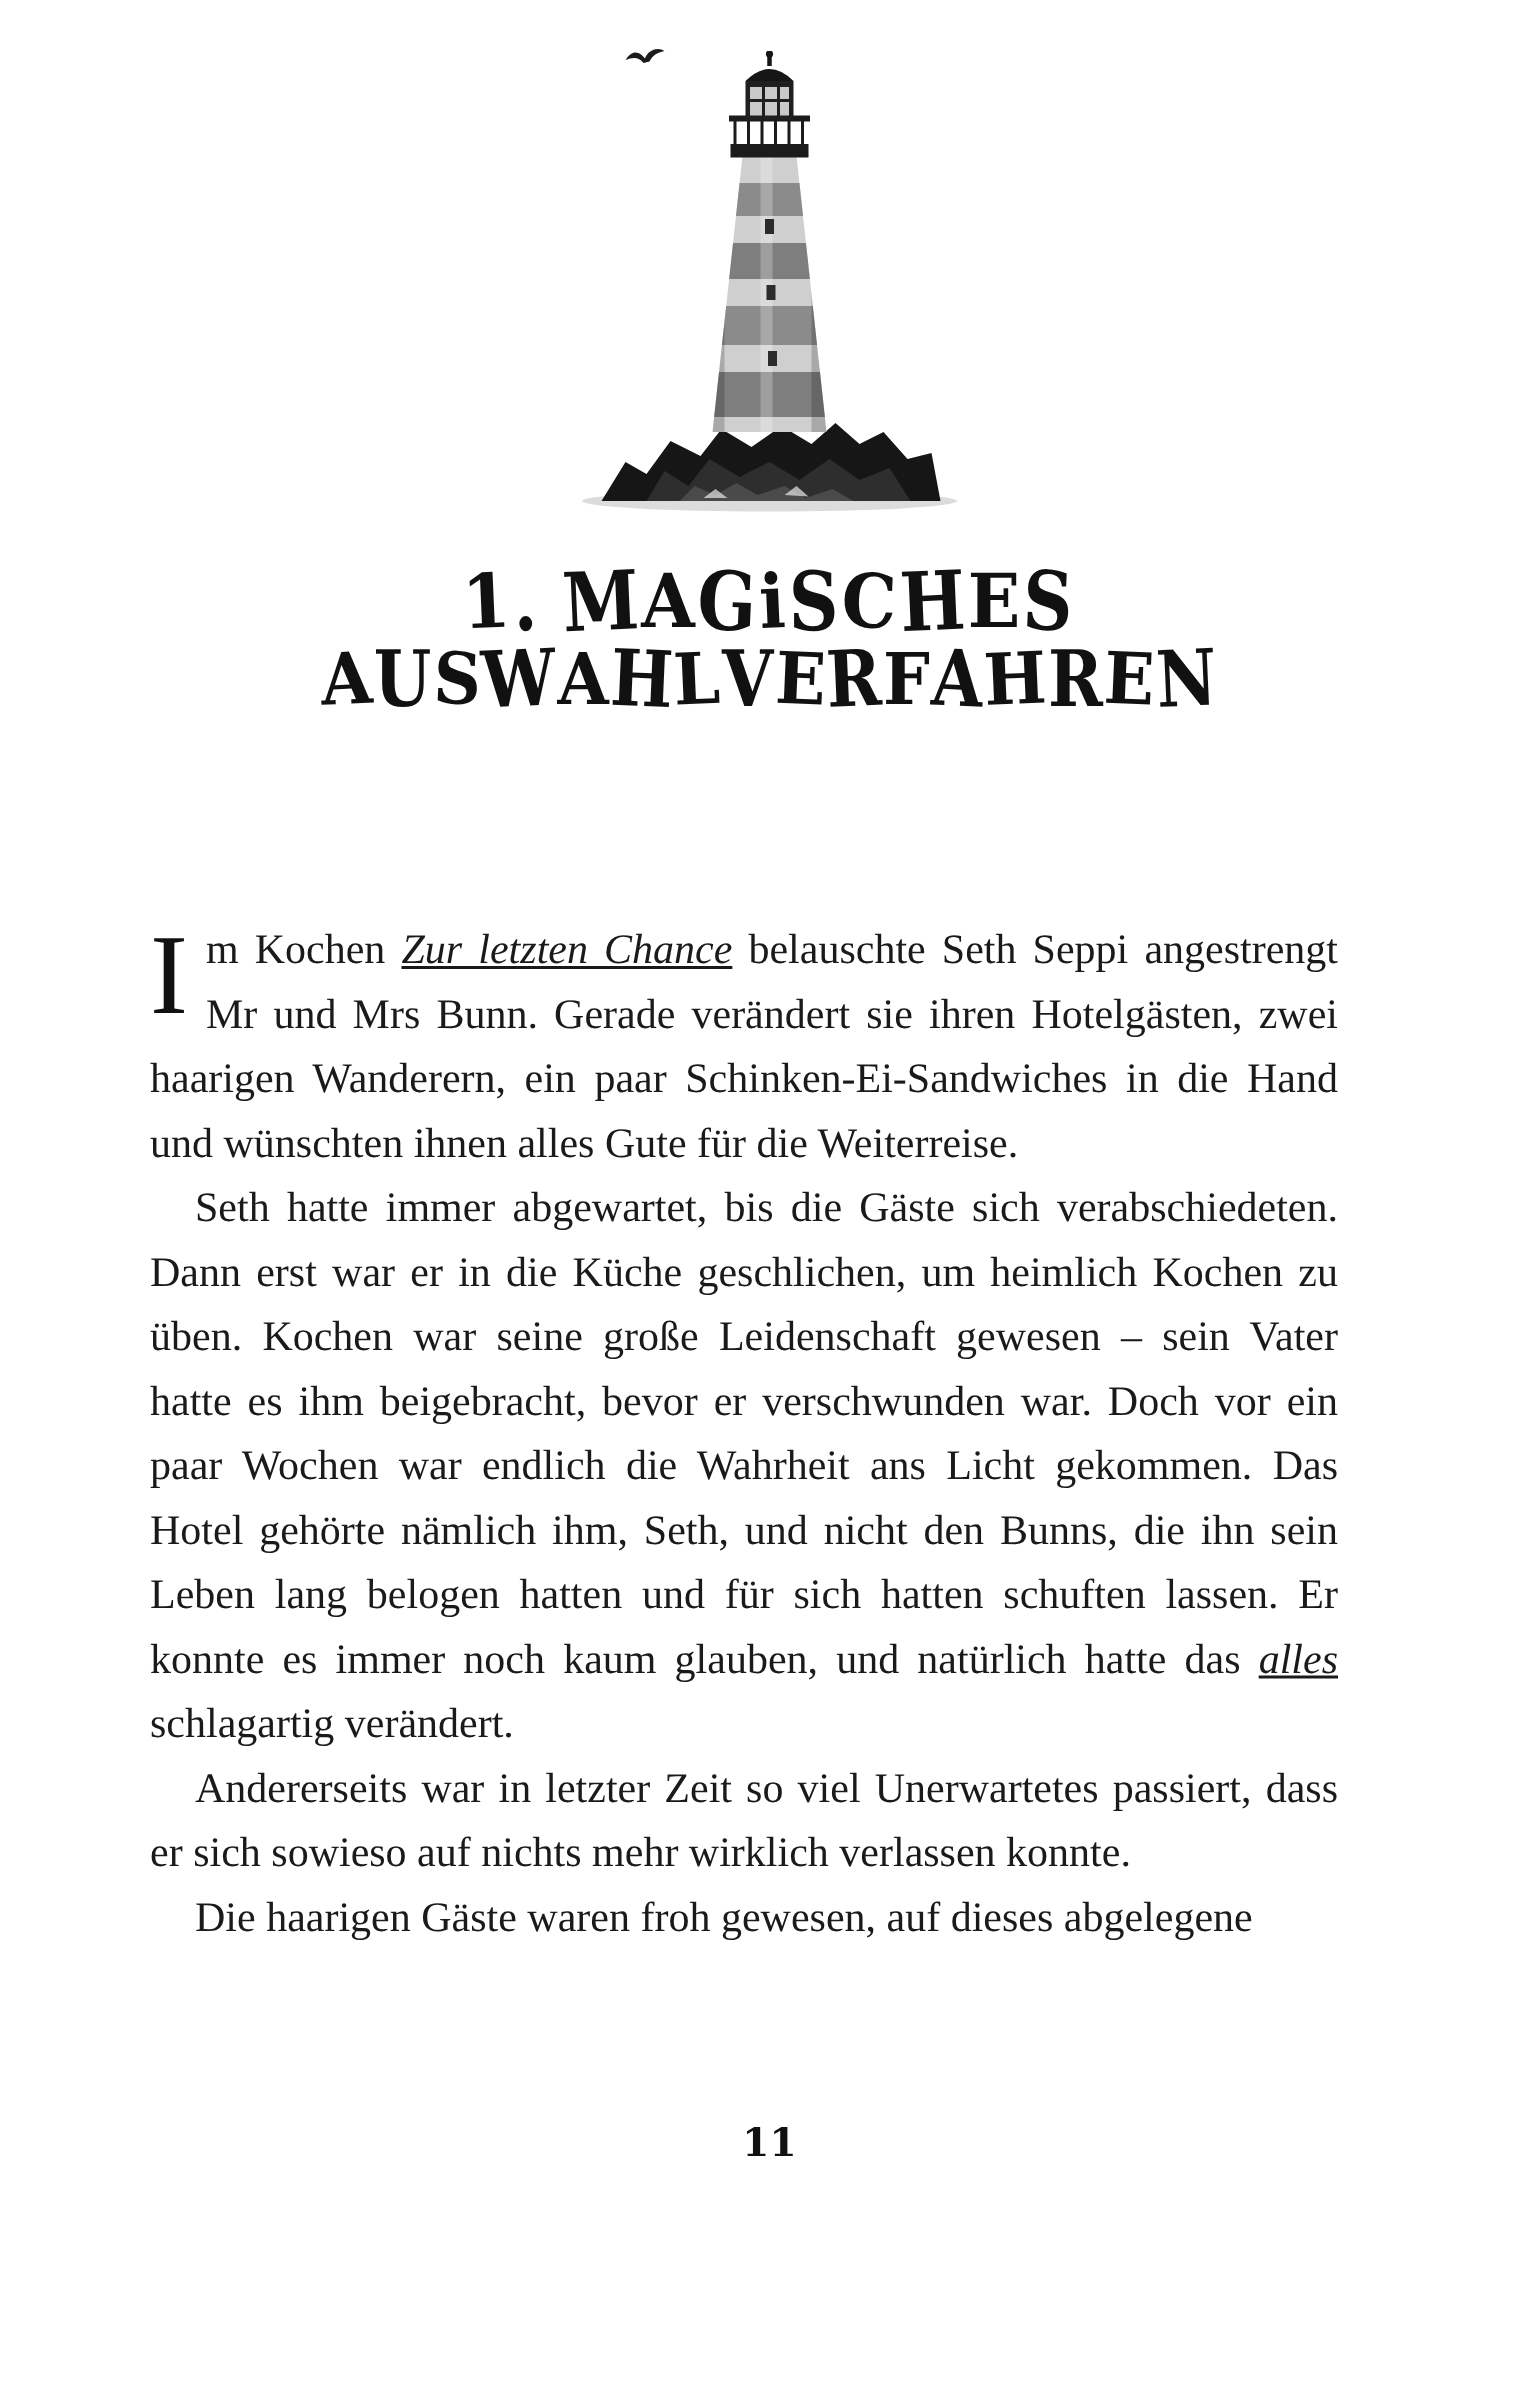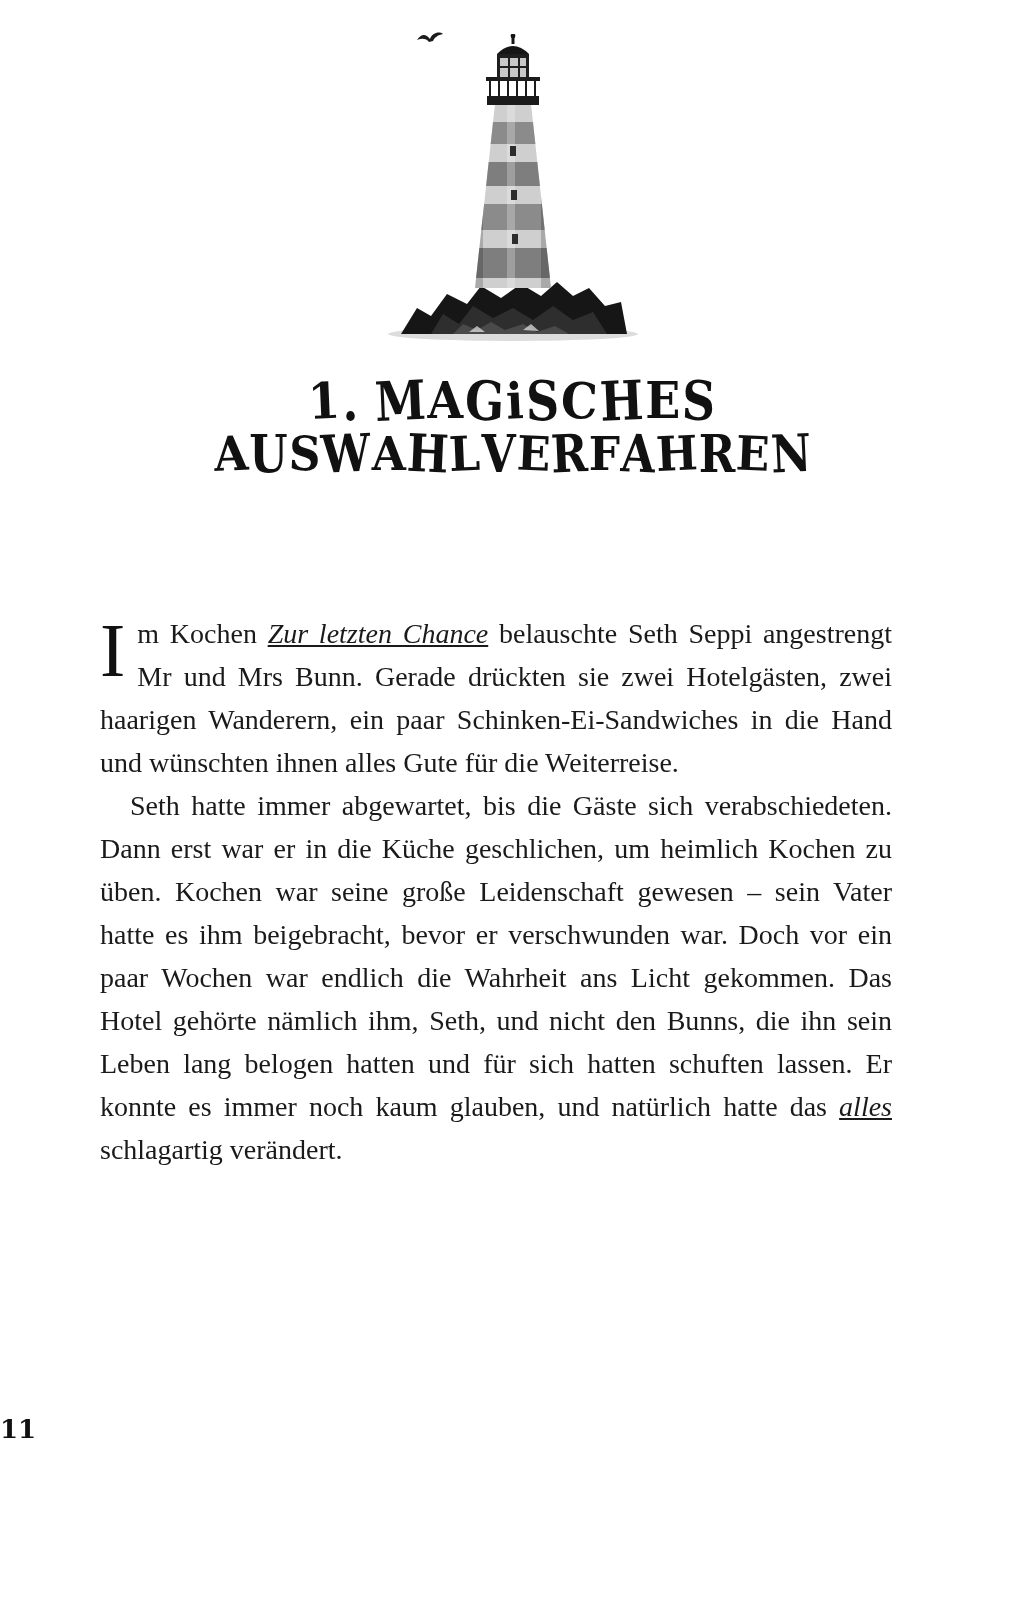--- a/index.html
+++ b/index.html
@@ -70,21 +70,21 @@
     font-family: "Liberation Serif", serif;
     color: #111;
   }
   em { font-style: italic; text-decoration: underline; }
 
   
   .page-number {
     position: absolute;
     left: 0; right: 0;
     top: 1414px;
-    text-align: left;
+    text-align: center;
     font-size: 26px;
     font-weight: 700;
     font-family: "DejaVu Serif", serif;
     color: #111;
   }
 </style>
 </head>
 <body>
 
 <div class="page">
@@ -147,19 +147,21 @@
       <circle cx="140" cy="2" r="2.4" fill="#161616"></circle>
     </svg>
   </div>
 
   <div class="chapter-title">
     <div class="line1 wobbly"><span style="transform: rotate(-2.5deg) scaleY(1.08);">1</span><span style="transform: rotate(0deg) scaleY(1.18);">.</span><span style="width: 14px;"> </span><span style="transform: rotate(-2.5deg) scaleY(1.18);">M</span><span style="transform: rotate(0deg) scaleY(1.08);">A</span><span style="transform: rotate(2.5deg) scaleY(1.18);">G</span><span style="transform: rotate(-2.5deg) scaleY(1.08);">i</span><span style="transform: rotate(0deg) scaleY(1.18);">S</span><span style="transform: rotate(2.5deg) scaleY(1.08);">C</span><span style="transform: rotate(-2.5deg) scaleY(1.18);">H</span><span style="transform: rotate(0deg) scaleY(1.08);">E</span><span style="transform: rotate(2.5deg) scaleY(1.18);">S</span></div>
     <div class="line2 wobbly"><span style="transform: rotate(-2.5deg) scaleY(1.08);">A</span><span style="transform: rotate(0deg) scaleY(1.18);">U</span><span style="transform: rotate(2.5deg) scaleY(1.08);">S</span><span style="transform: rotate(-2.5deg) scaleY(1.18);">W</span><span style="transform: rotate(0deg) scaleY(1.08);">A</span><span style="transform: rotate(2.5deg) scaleY(1.18);">H</span><span style="transform: rotate(-2.5deg) scaleY(1.08);">L</span><span style="transform: rotate(0deg) scaleY(1.18);">V</span><span style="transform: rotate(2.5deg) scaleY(1.08);">E</span><span style="transform: rotate(-2.5deg) scaleY(1.18);">R</span><span style="transform: rotate(0deg) scaleY(1.08);">F</span><span style="transform: rotate(2.5deg) scaleY(1.18);">A</span><span style="transform: rotate(-2.5deg) scaleY(1.08);">H</span><span style="transform: rotate(0deg) scaleY(1.18);">R</span><span style="transform: rotate(2.5deg) scaleY(1.08);">E</span><span style="transform: rotate(-2.5deg) scaleY(1.18);">N</span></div>
   </div>
 
   <div class="body-text">
-      <p class=""><span class="dropcap">I</span><span>m Kochen </span><em>Zur letzten Chance</em><span> belauschte Seth Seppi angestrengt Mr und Mrs Bunn. Gerade drückten sie zwei Hotelgästen, zwei haarigen Wanderern, ein paar Schinken-Ei-Sandwiches in die Hand und wünschten ihnen alles Gute für die Weiterreise.</span></p>
+      <p class=""><span class="dropcap">I</span><span>m Kochen </span><em>Zur letzten Chance</em><span> belauschte Seth Seppi angestrengt Mr und Mrs Bunn. Gerade verändert sie ihren Hotelgästen, zwei haarigen Wanderern, ein paar Schinken-Ei-Sandwiches in die Hand und wünschten ihnen alles Gute für die Weiterreise.</span></p>
       <p class="indent"><span>Seth hatte immer abgewartet, bis die Gäste sich verabschiedeten. Dann erst war er in die Küche geschlichen, um heimlich Kochen zu üben. Kochen war seine große Leidenschaft gewesen – sein Vater hatte es ihm beigebracht, bevor er verschwunden war. Doch vor ein paar Wochen war endlich die Wahrheit ans Licht gekommen. Das Hotel gehörte nämlich ihm, Seth, und nicht den Bunns, die ihn sein Leben lang belogen hatten und für sich hatten schuften lassen. Er konnte es immer noch kaum glauben, und natürlich hatte das </span><em>alles</em><span> schlagartig verändert.</span></p>
+      <p class="indent"><span>Andererseits war in letzter Zeit so viel Unerwartetes passiert, dass er sich sowieso auf nichts mehr wirklich verlassen konnte.</span></p>
+      <p class="indent"><span>Die haarigen Gäste waren froh gewesen, auf dieses abgelegene</span></p>
     </div>
 
   <div class="page-number">11</div>
 
 </div>
 
 </body></html>

